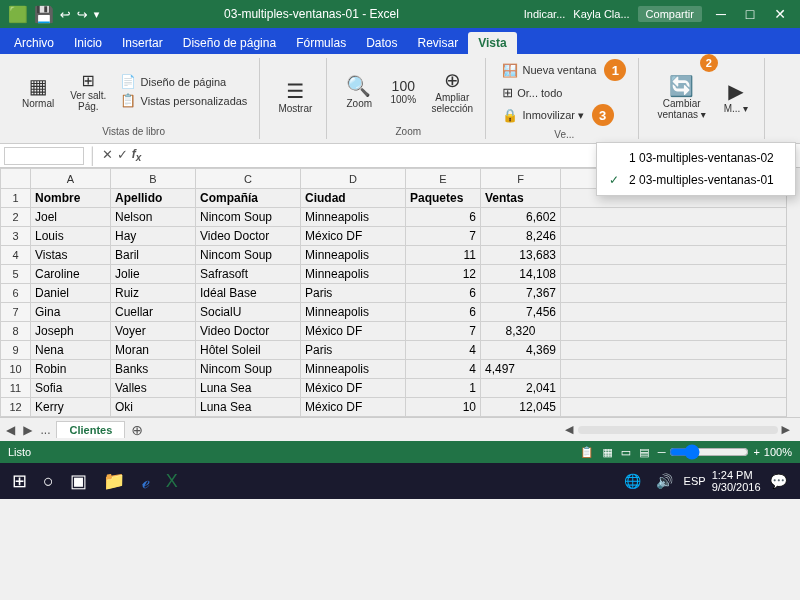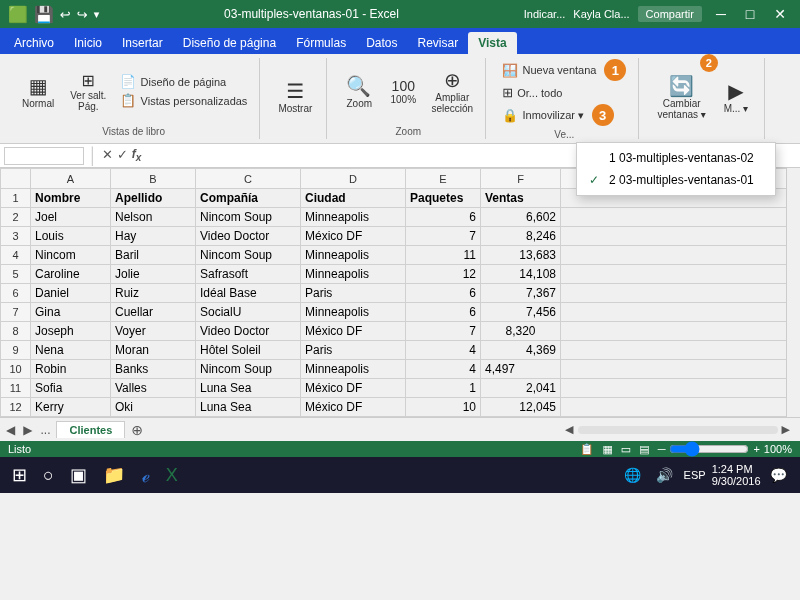--- a/index.html
+++ b/index.html
@@ -90,21 +90,21 @@
       display: flex; align-items: center; gap: 4px;
       cursor: pointer; padding: 1px 4px; border-radius: 2px;
       font-size: 11px; color: #333;
     }
     .ribbon-small-icon { font-size: 13px; }
 
     
     .dropdown-overlay {
       position: absolute;
       top: 88px;
-      right: 24px;
+      right: 4px;
       background: white;
       border: 1px solid #ccc;
       box-shadow: 2px 4px 10px rgba(0,0,0,0.2);
       min-width: 200px;
       z-index: 100;
       padding: 4px 0;
     }
     .dropdown-item {
       padding: 4px 12px;
       font-size: 12px;
@@ -186,21 +186,21 @@
       margin-left: 2px;
     }
     .add-sheet-btn { padding: 2px 6px; cursor: pointer; font-size: 14px; color: #555; }
     .sheet-scroll { flex: 1; display: flex; align-items: center; justify-content: flex-end; gap: 4px; padding-right: 8px; }
     .scroll-btn { font-size: 11px; color: #555; }
 
     
     .status-bar {
       background: #217346;
       color: white;
-      height: 16px;
+      height: 22px;
       display: flex;
       align-items: center;
       justify-content: space-between;
       padding: 0 8px;
       font-size: 11px;
     }
     .status-right { display: flex; align-items: center; gap: 8px; }
     .zoom-slider-container { display: flex; align-items: center; gap: 4px; }
     .zoom-slider { width: 80px; }
 
@@ -444,21 +444,21 @@
         <td>Louis</td>
         <td>Hay</td>
         <td>Video Doctor</td>
         <td>México DF</td>
         <td style="text-align:right;">7</td>
         <td style="text-align:right;">8,246</td>
         <td></td>
       </tr>
       <tr>
         <td class="row-header">4</td>
-        <td>Nincom</td>
+        <td>Vistas</td>
         <td>Baril</td>
         <td>Nincom Soup</td>
         <td>Minneapolis</td>
         <td style="text-align:right;">11</td>
         <td style="text-align:right;">13,683</td>
         <td></td>
       </tr>
       <tr>
         <td class="row-header">5</td>
         <td>Caroline</td>

